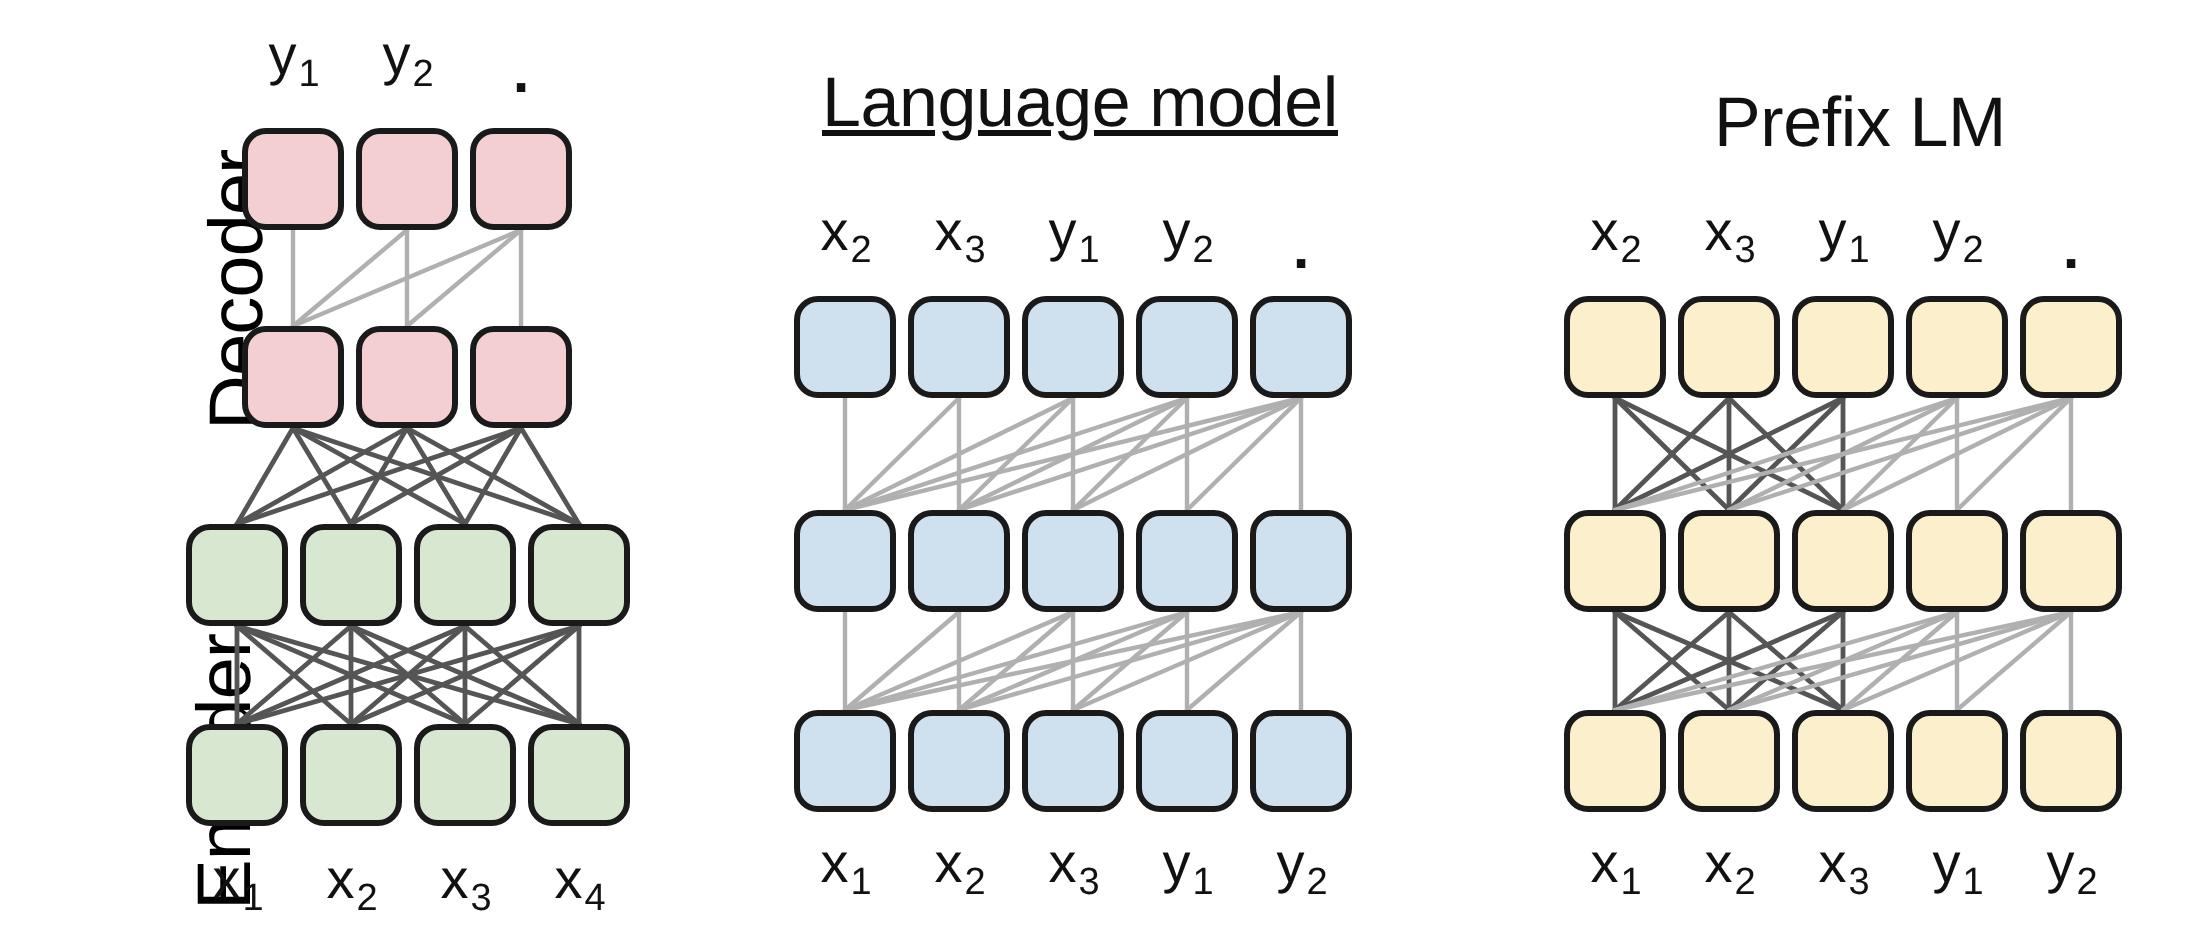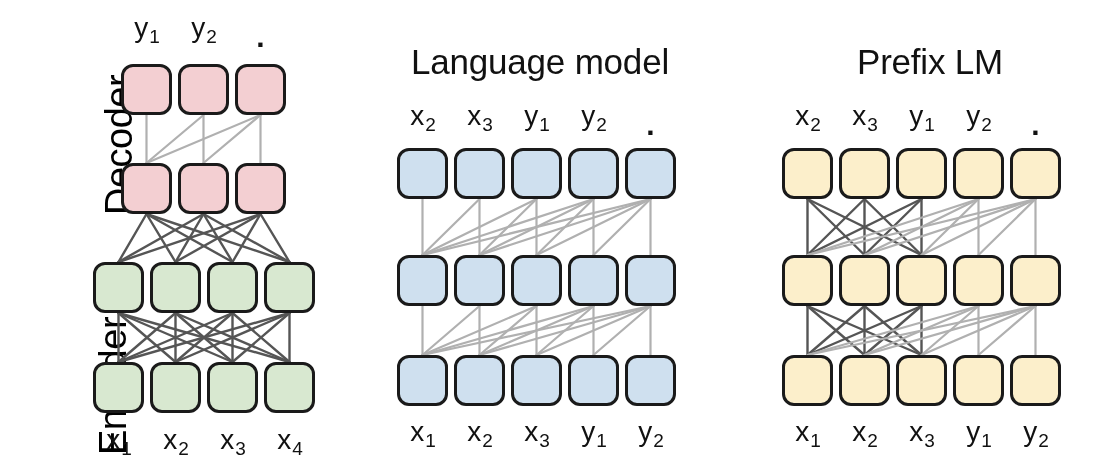--- a/index.html
+++ b/index.html
@@ -33,21 +33,21 @@
 <body>
 
 <div id="stage">
 
   <div class="panel" id="panel-encdec">
     <div class="side-label" id="lbl-decoder" style="left:98px;top:215px;">Decoder</div>
     <div class="side-label" id="lbl-encoder" style="left:92px;top:455px;">Encoder</div>
   </div>
 
   <div class="panel" id="panel-lm">
-    <div class="panel-title" style="left:380px;top:42px;width:320px;">Language model</div>
+    <div class="panel-title" style="left:380px;top:32px;width:320px;text-decoration:underline;">Language model</div>
   </div>
 
   <div class="panel" id="panel-prefix">
     <div class="panel-title" style="left:770px;top:42px;width:320px;">Prefix LM</div>
   </div>
 
   <svg class="links" id="links-svg" viewBox="0 0 1100 470">
       <line x1="146.5" y1="115" x2="146.5" y2="163" stroke="#b0b0b0" stroke-width="2.2" stroke-linecap="round"></line>
       <line x1="203.5" y1="115" x2="146.5" y2="163" stroke="#b0b0b0" stroke-width="2.2" stroke-linecap="round"></line>
       <line x1="203.5" y1="115" x2="203.5" y2="163" stroke="#b0b0b0" stroke-width="2.2" stroke-linecap="round"></line>

